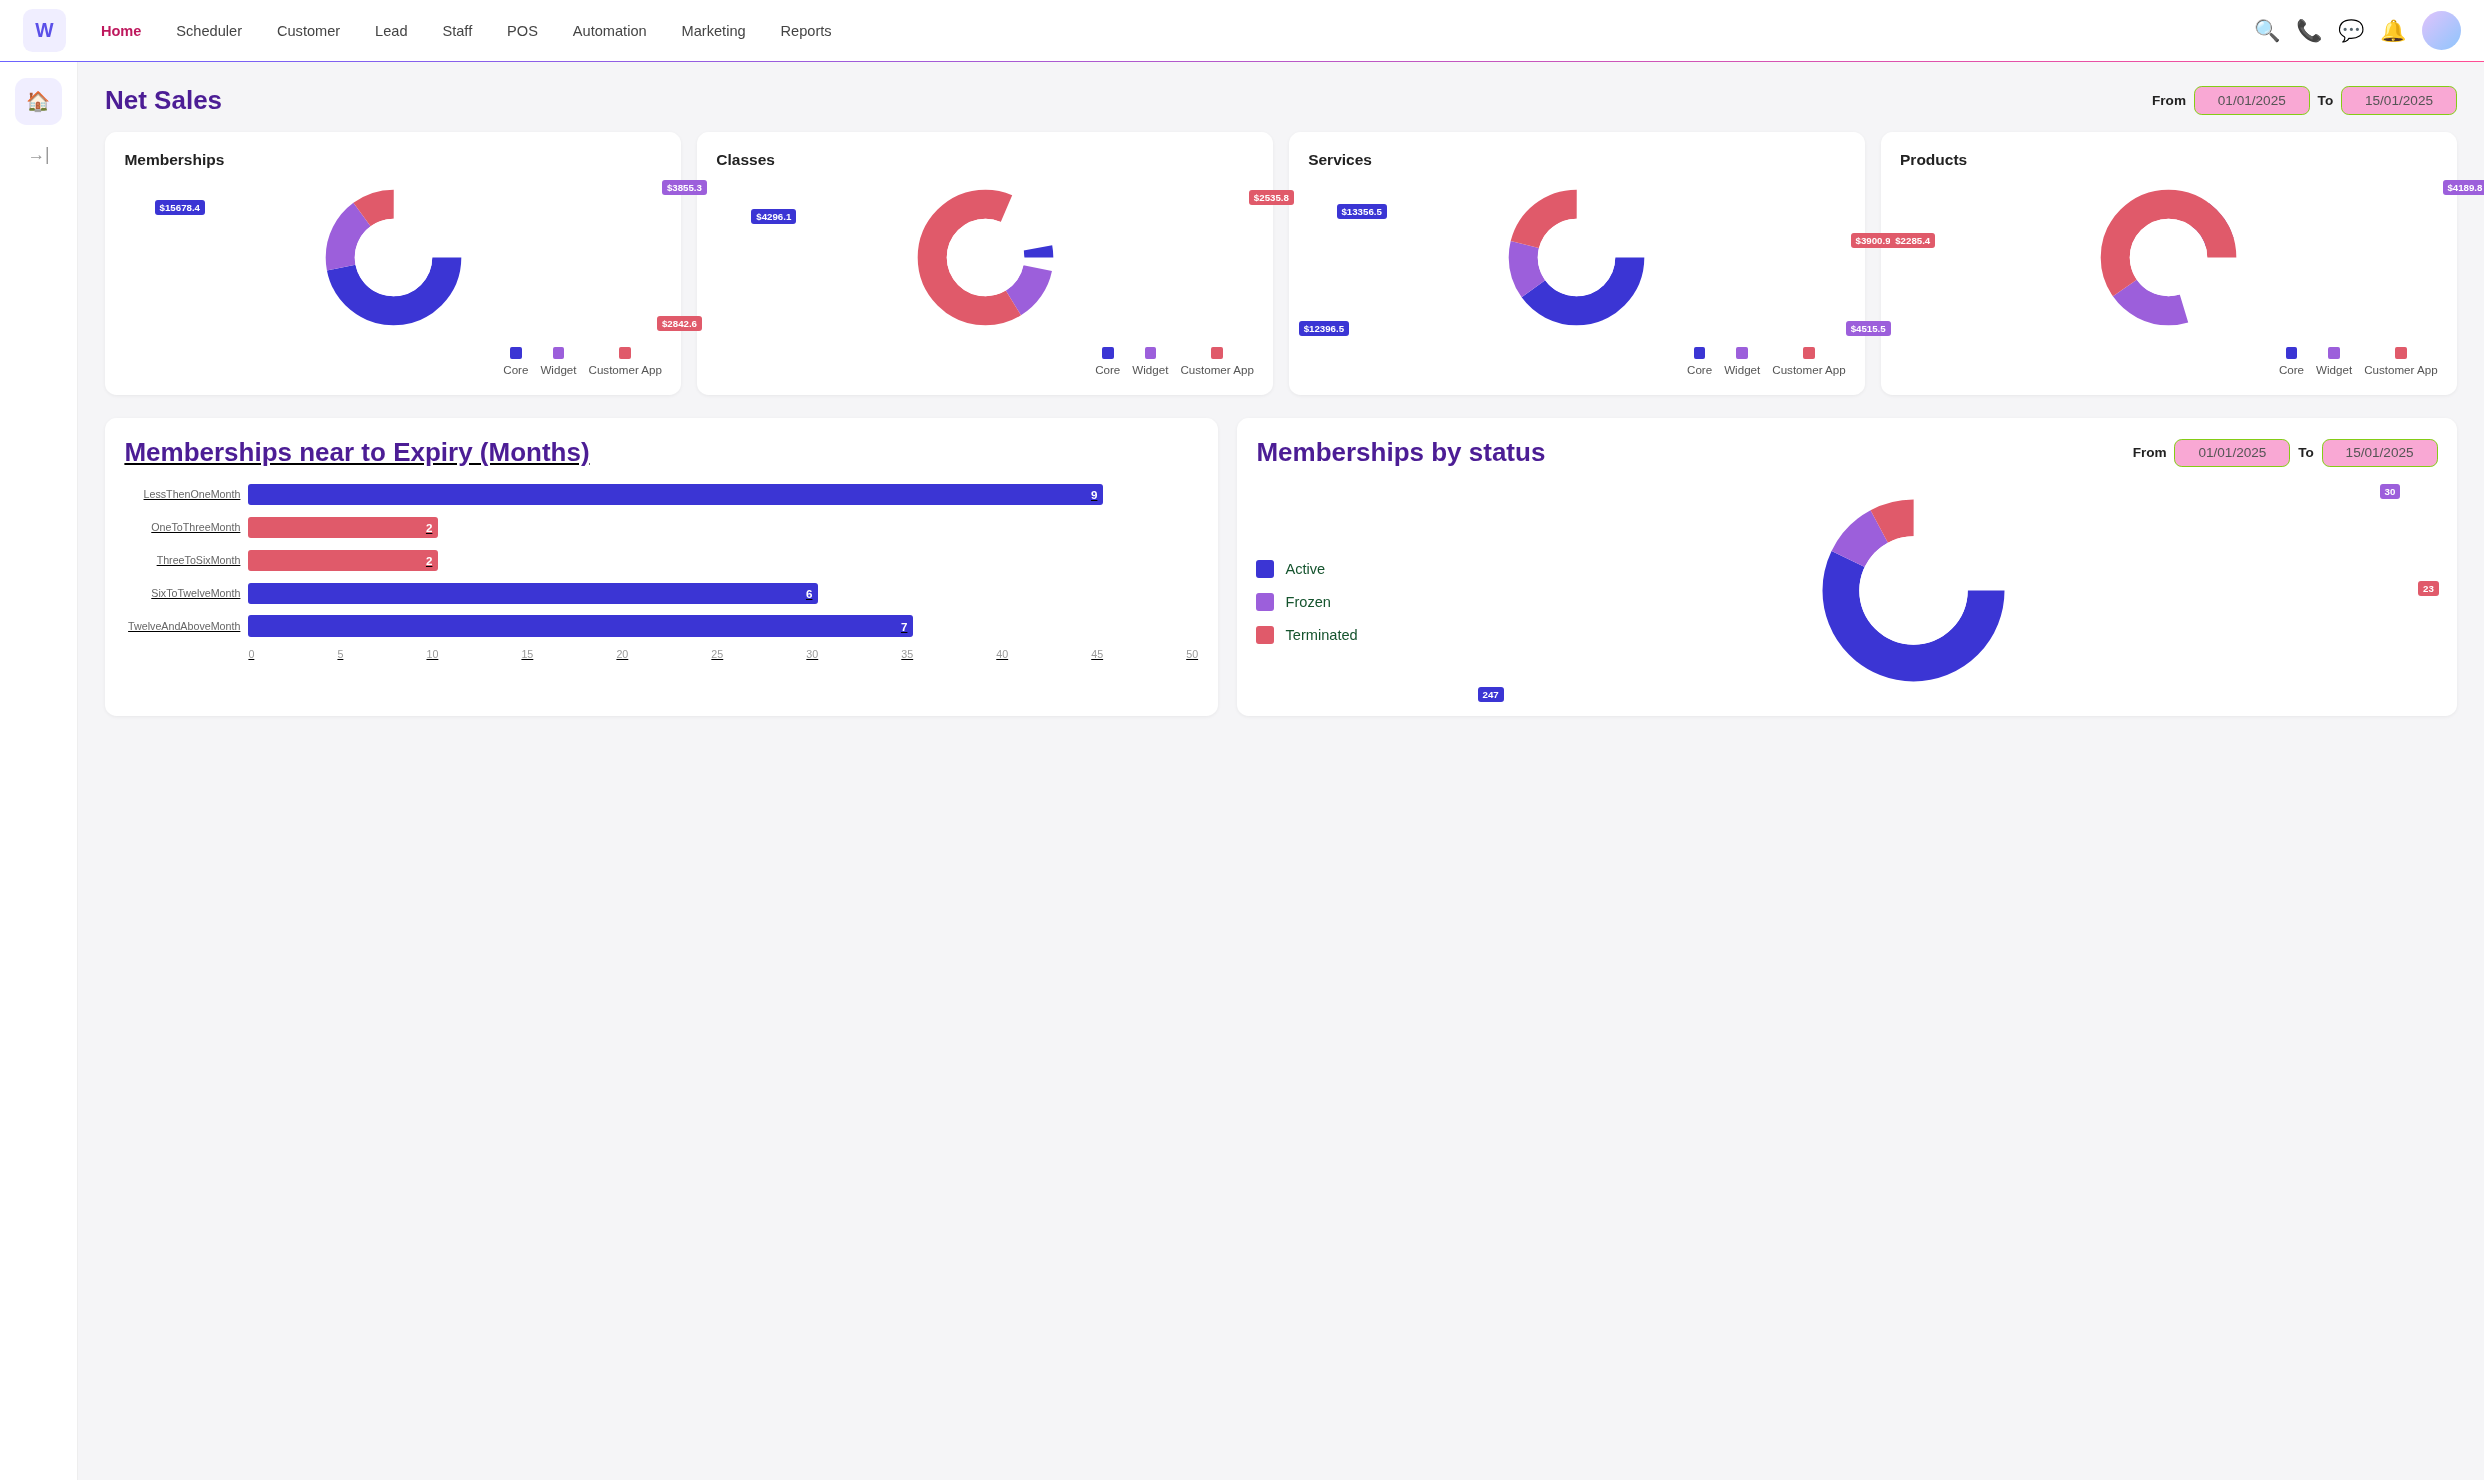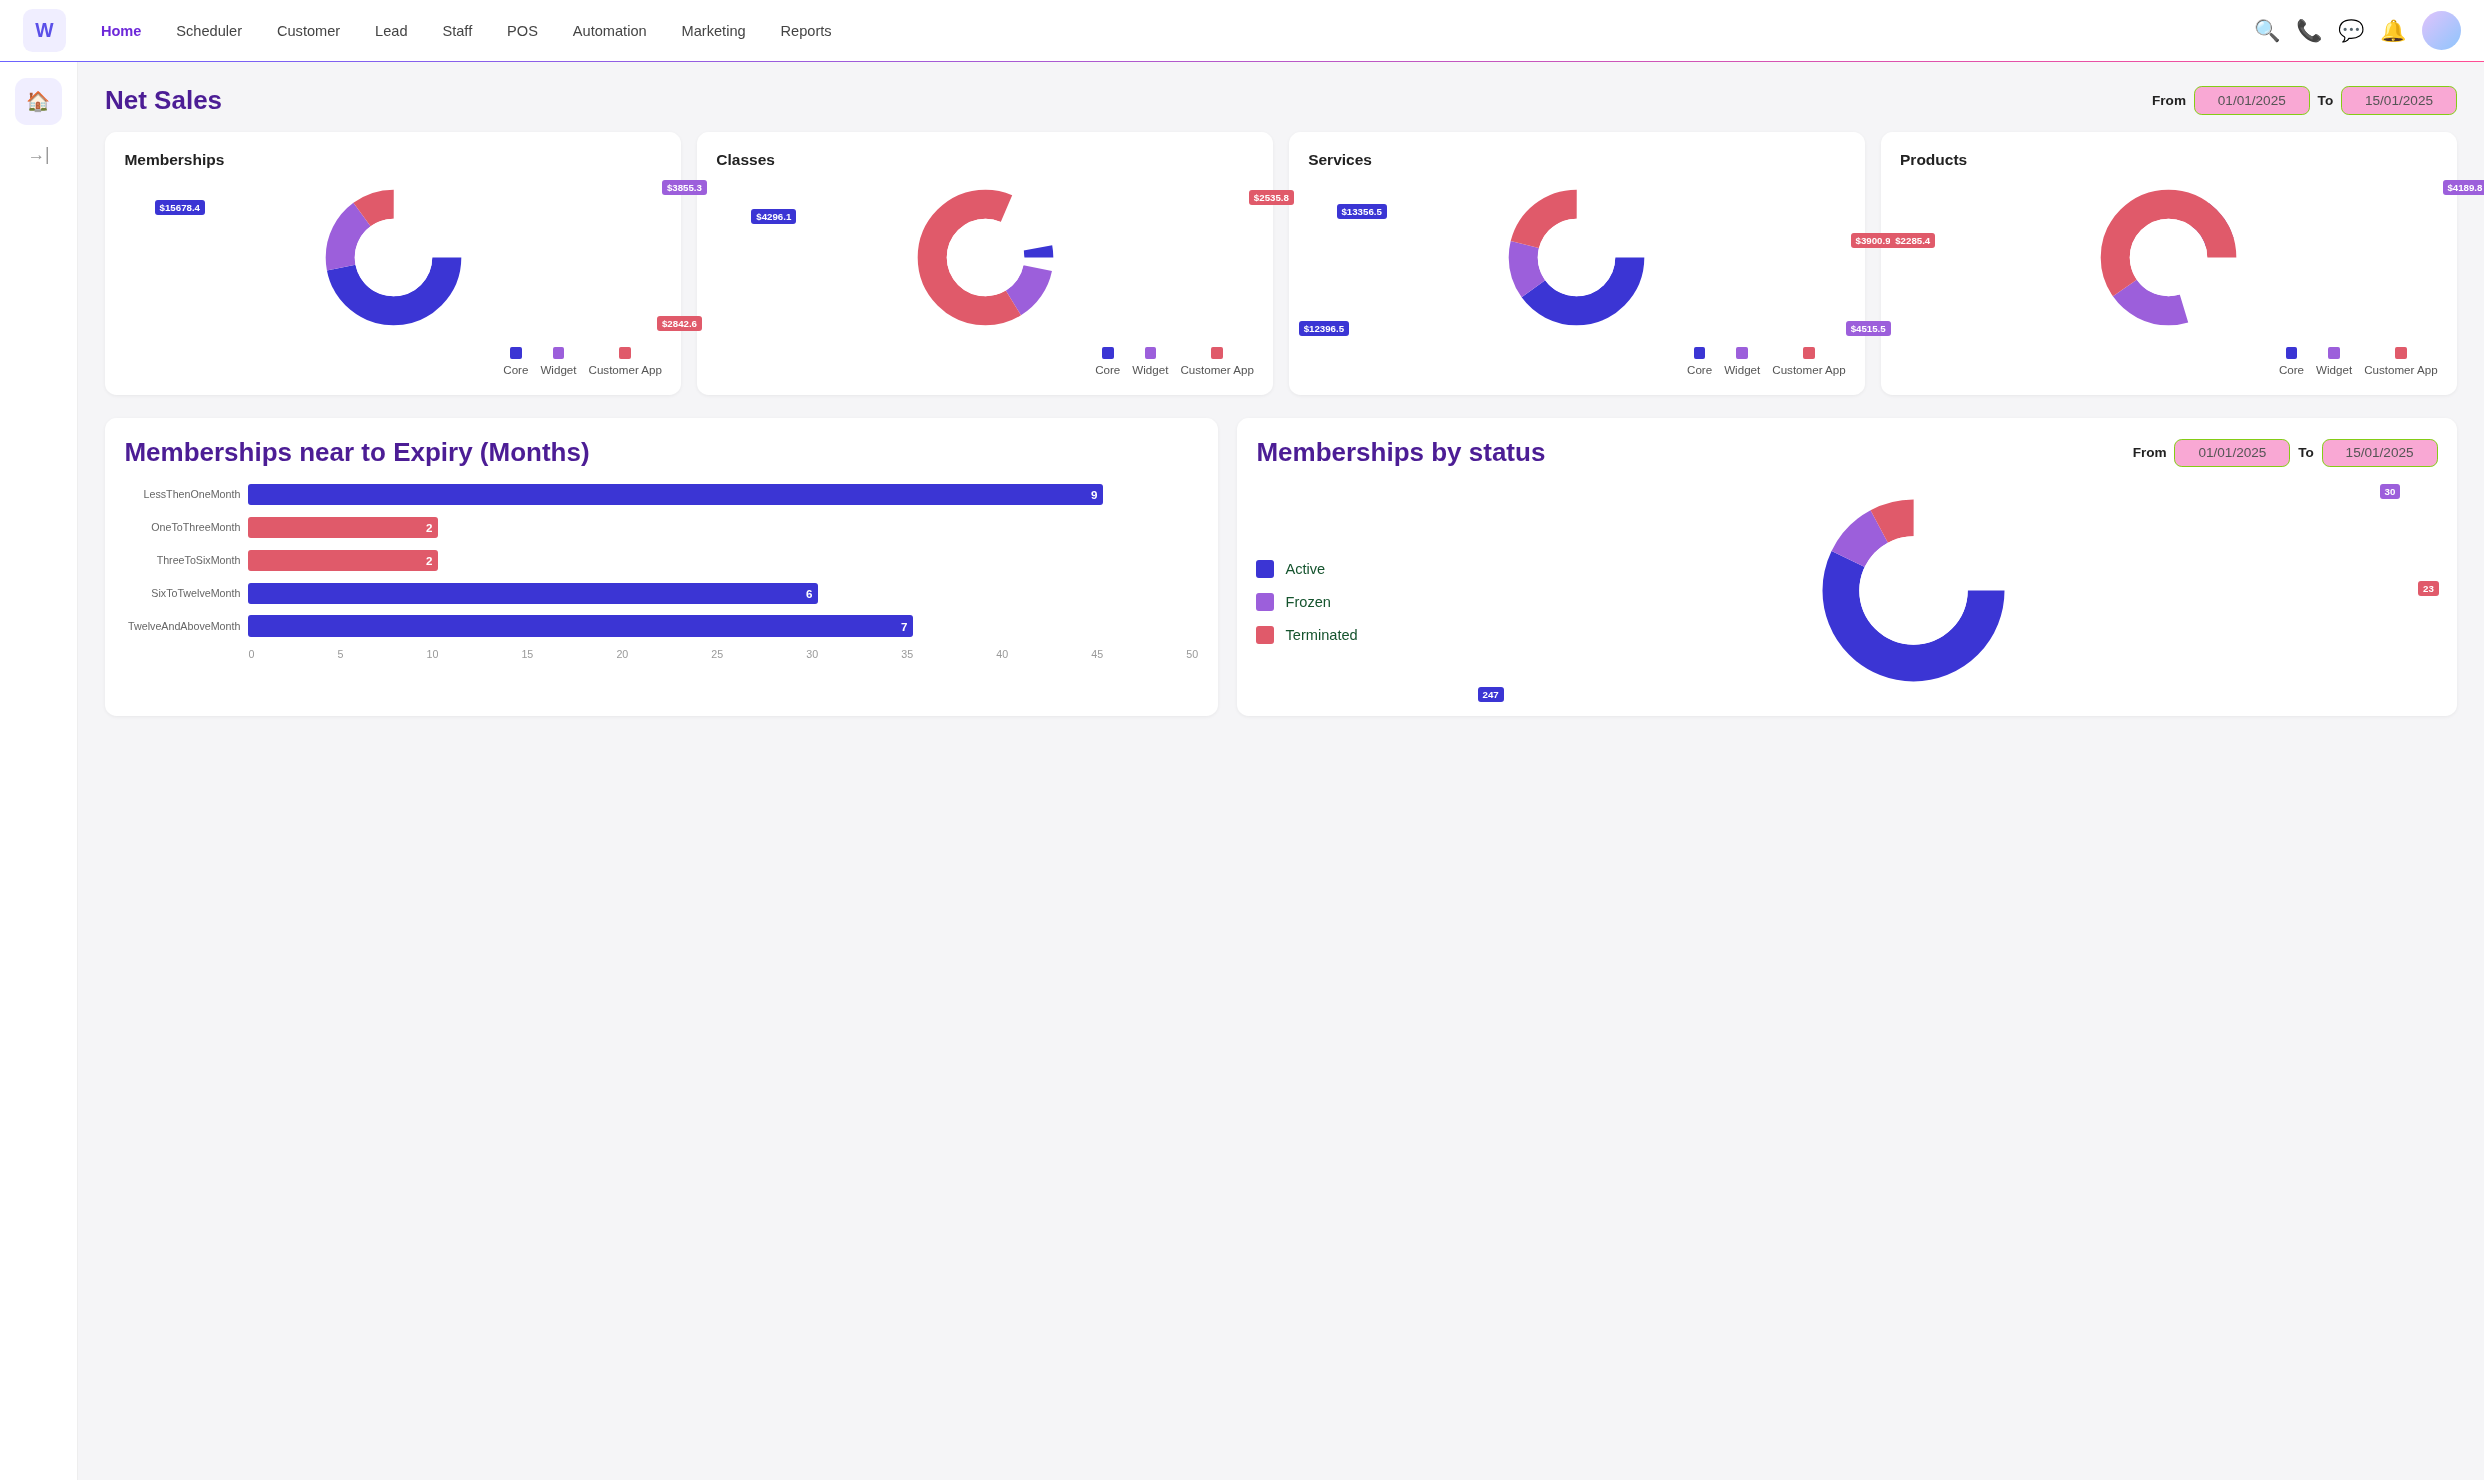--- a/index.html
+++ b/index.html
@@ -15,21 +15,21 @@
     .logo-box {
       width: 43px; height: 43px; background: #f0eeff; border-radius: 9.7px;
       display: flex; align-items: center; justify-content: center;
       font-weight: 900; font-size: 19.4px; color: #5b50e8; margin-right: 11.6px;
     }
     .nav-links { display: flex; gap: 3.9px; flex: 1; }
     .nav-item {
       padding: 7.8px 15.5px; cursor: pointer; border-radius: 5.8px;
       font-size: 14.6px; color: #444; white-space: nowrap;
     }
-    .nav-item.active { color: #6d28d9; font-weight: 700; text-align: center; }
+    .nav-item.active { color: #be185d; font-weight: 700; text-align: center; }
     .nav-icons { display: flex; gap: 15.5px; align-items: center; }
     .nav-icon { font-size: 21.3px; cursor: pointer; color: #555; }
     .avatar { width: 39px; height: 39px; border-radius: 50%; background: #c9b8ff; overflow: hidden; cursor: pointer; }
     .avatar-img { width: 100%; height: 100%; object-fit: cover; background: linear-gradient(135deg,#e0c3fc,#8ec5fc); }
 
     
     .layout { display: flex; height: calc(100vh - 62px); overflow: hidden; }
     .sidebar {
       width: 78px; background: #fff; border-right: 1px solid #eee;
       display: flex; flex-direction: column; align-items: center;
@@ -66,21 +66,21 @@
       box-shadow: 0 1px 3.9px rgba(0,0,0,0.06);
     }
     .donut-card-title { font-size: 15.5px; font-weight: 600; color: #222; margin-bottom: 11.6px; }
     .donut-wrapper { position: relative; display: flex; justify-content: center; align-items: center; height: 155px; }
     .legend { display: flex; justify-content: flex-end; gap: 12px; margin-top: 11.6px; }
     .legend-item { display: flex; flex-direction: column; align-items: center; gap: 3.9px; font-size: 11.6px; color: #555; }
     .legend-dot { width: 11.6px; height: 11.6px; border-radius: 1.9px; }
 
     
     .bottom-grid { display: flex; gap: 19.4px; }
-    .bottom-left { flex: 1; background: #fff; border-radius: 11.6px; padding: 19.4px; box-shadow: 0 1px 3.9px rgba(0,0,0,0.06); }
+    .bottom-left { flex: 1; background: #fff; border-radius: 11.6px; padding: 19.4px; box-shadow: 0 1px 3.9px rgba(0,0,0,0.06); text-decoration: underline; }
     .bottom-right { flex: 1.1; background: #fff; border-radius: 11.6px; padding: 19.4px; box-shadow: 0 1px 3.9px rgba(0,0,0,0.06); }
     .bottom-right-header { display: flex; align-items: center; justify-content: space-between; margin-bottom: 15.5px; flex-wrap: wrap; gap: 7.8px; }
 
     
     .bar-chart { margin-top: 15.5px; }
     .bar-row { display: flex; align-items: center; margin-bottom: 11.6px; gap: 7.8px; }
     .bar-label { font-size: 10.7px; color: #666; width: 116px; text-align: right; flex-shrink: 0; }
     .bar-track { flex: 1; height: 21.3px; background: transparent; position: relative; }
     .bar-fill { height: 100%; border-radius: 2.9px; display: flex; align-items: center; justify-content: flex-end; padding-right: 5.8px; font-size: 11.6px; font-weight: 700; color: #fff; }
     .bar-axis { display: flex; justify-content: space-between; margin-left: 124px; font-size: 10.7px; color: #999; margin-top: 3.9px; }

